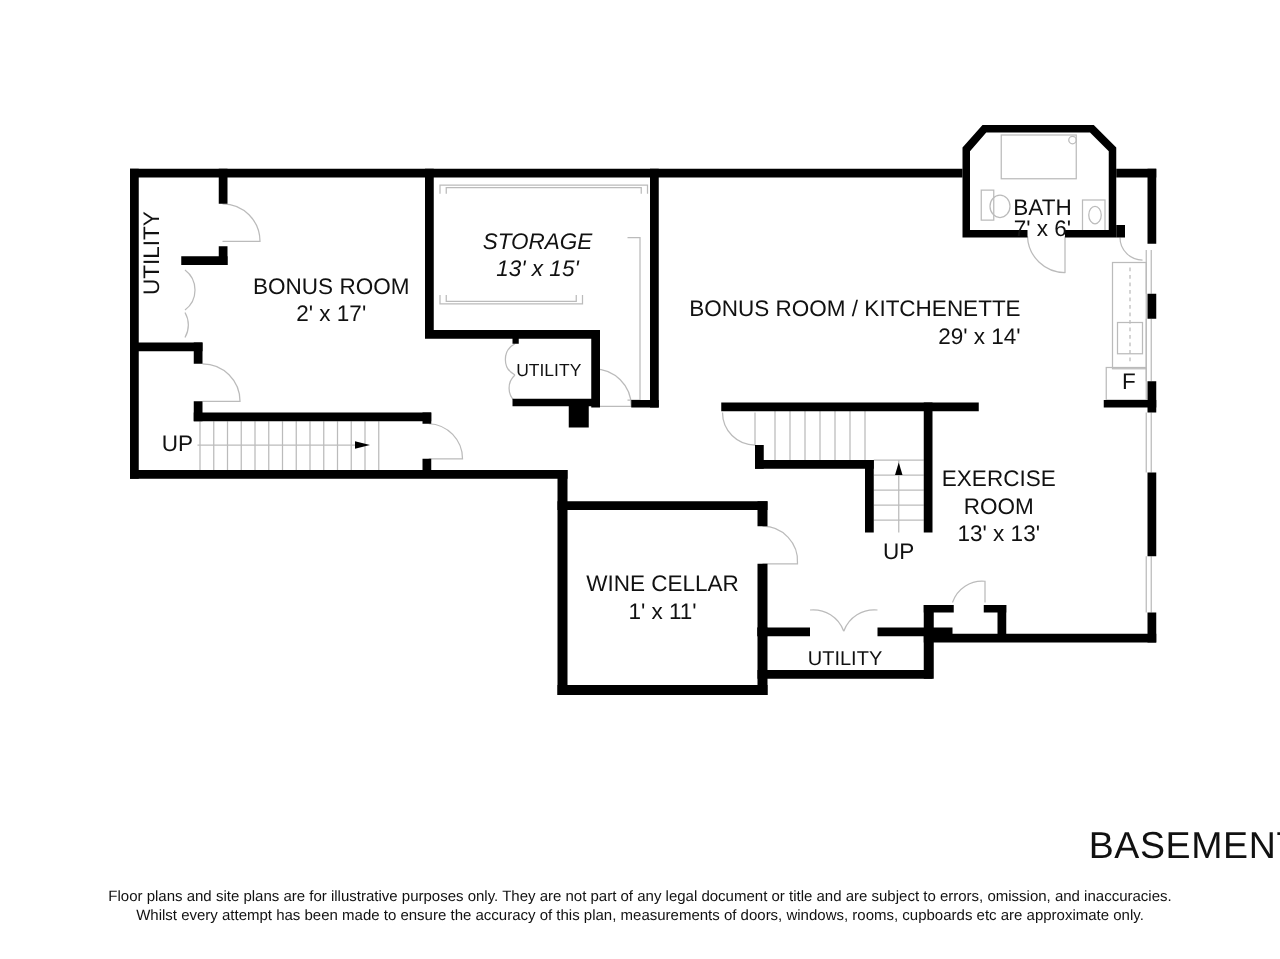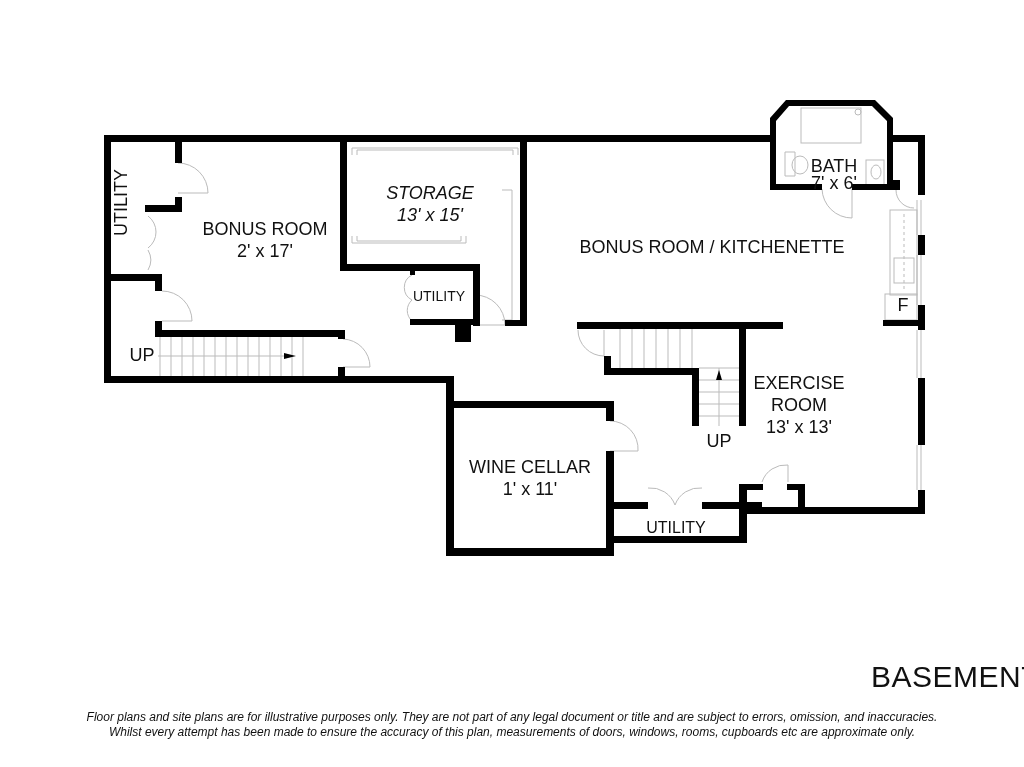--- a/index.html
+++ b/index.html
@@ -2,21 +2,21 @@
 <html><head>
 <meta charset="utf-8">
 <style>
   html, body { margin: 0; padding: 0; background: #ffffff; }
   body { width: 1024px; height: 767px; position: relative; overflow: hidden; font-family: "Liberation Sans", sans-serif; color: #111; }
   svg.plan { position: absolute; left: 0; top: 0; }
   .lbl { position: absolute; text-align: center; font-size: 18px; line-height: 22px; color: #111; white-space: nowrap; transform: translateX(-50%); }
   .lbl-sm { font-size: 14px; line-height: 16px; }
   .vert { position: absolute; font-size: 18px; transform: rotate(-90deg); transform-origin: center; white-space: nowrap; }
   .title { position: absolute; left: 16px; width: 1024px; top: 660px; text-align: right; font-size: 30px; letter-spacing: 0.5px; }
-  .disclaimer { position: absolute; left: 0; width: 1024px; top: 710px; text-align: center; font-size: 12px; line-height: 15px; font-style: italic; }
+  .disclaimer { position: absolute; left: 0; width: 1024px; top: 710px; text-align: center; font-size: 12px; line-height: 15px; }
 </style>
 </head>
 <body>
 
 <svg class="plan" width="1024" height="767" viewBox="0 0 1024 767">
   <g fill="none" stroke="#bbbbbb" stroke-width="1">
 
     <path d="M352 155 V148 H518 V155 M357 155 V150 H513 V155"></path>
     <path d="M352 236 V243 H466 V236 M357 236 V241 H461 V236"></path>
     <path d="M502 190 H512 V320 H502"></path>
@@ -166,22 +166,23 @@
   <div>13' x 15'</div>
 </div>
 
 <div class="lbl lbl-sm" style="left:439px; top:288px;">UTILITY</div>
 
 <div class="lbl" style="left:834px; top:158px; line-height:17px;">
   <div>BATH</div>
   <div>7' x 6'</div>
 </div>
 
-<div class="lbl" style="left:712px; top:236px;text-align:right;">
+<div class="lbl" style="left:684px; top:236px;text-align:right;">
   <div>BONUS ROOM / KITCHENETTE</div>
+  <div>29' x 14'</div>
 </div>
 
 <div class="lbl" style="left:903px; top:294px;">F</div>
 
 <div class="lbl" style="left:799px; top:372px;">
   <div>EXERCISE</div>
   <div>ROOM</div>
   <div>13' x 13'</div>
 </div>
 

